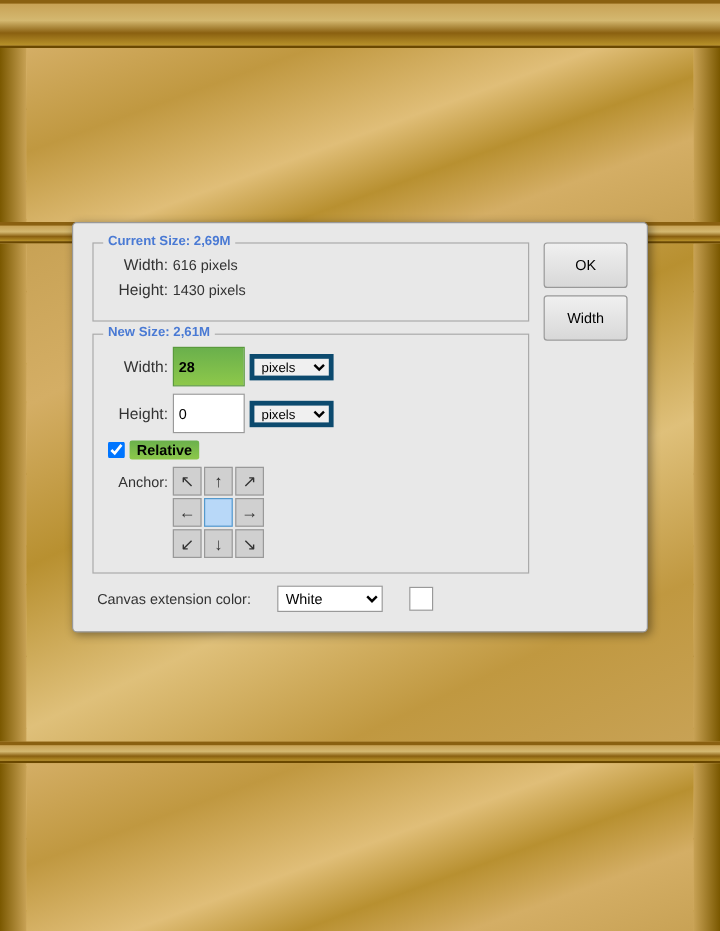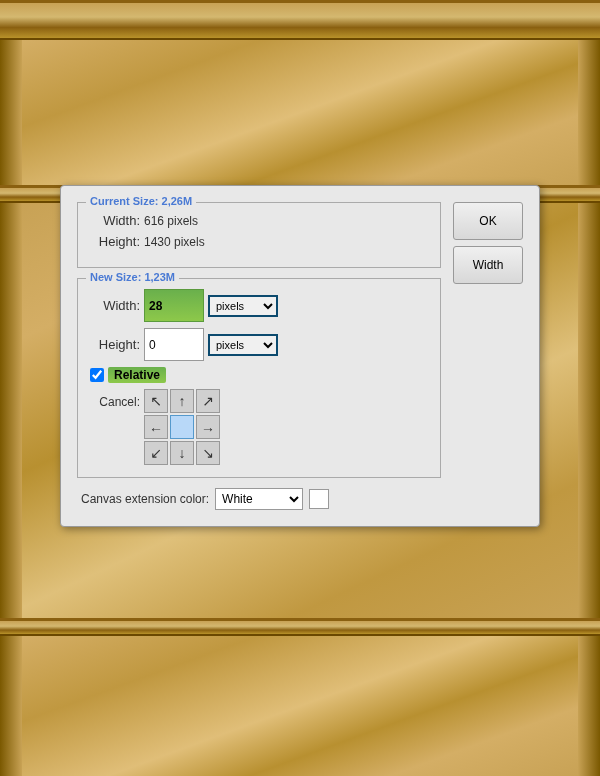--- a/index.html
+++ b/index.html
@@ -162,21 +162,21 @@
       background: linear-gradient(to bottom, #6ab04c, #8dc84a);
       color: #000;
       font-weight: bold;
       border: 1px solid #5a9a3c;
     }
 
     
     .unit-select {
       width: 70px;
       height: 22px;
-      border: 2px solid #0c4a6e;
+      border: 4px solid #0c4a6e;
       background: #f0f0f0;
       font-size: 11px;
       padding: 1px 2px;
     }
 
     
     .checkbox-row {
       display: flex;
       align-items: center;
       gap: 4px;
@@ -235,21 +235,21 @@
     .anchor-btn.selected {
       background: #b8d8f8;
       border-color: #5599cc;
     }
 
     
     .canvas-ext-row {
       display: flex;
       align-items: center;
       margin-top: 6px;
-      gap: 6px;
+      gap: 22px;
       padding-left: 4px;
     }
 
     .canvas-ext-label {
       color: #333;
       font-size: 12px;
     }
 
     .color-select {
       width: 88px;
@@ -317,33 +317,33 @@
 <div class="shelf-side-left" style="top: 636px; height: 140px;"></div>
 <div class="shelf-side-right" style="top: 636px; height: 140px;"></div>
 <div class="wood-panel" style="top: 636px; height: 140px; background: linear-gradient(160deg, #d4ae65 0%, #c09840 25%, #e0be78 50%, #b89030 65%, #d4ae65 80%, #c8a255 100%);"></div>
 
 <div class="dialog-overlay">
   <div class="dialog-main">
 
     <div class="dialog-left">
 
       <div class="section-box">
-        <span class="section-legend">Current Size: 2,26M</span>
+        <span class="section-legend">Current Size: 2,69M</span>
         <div class="field-row">
           <span class="field-label">Width:</span>
           <span class="field-value">616 pixels</span>
         </div>
         <div class="field-row">
           <span class="field-label">Height:</span>
           <span class="field-value">1430 pixels</span>
         </div>
       </div>
 
       <div class="section-box">
-        <span class="section-legend">New Size: 1,23M</span>
+        <span class="section-legend">New Size: 2,61M</span>
 
         <div class="field-row">
           <span class="field-label">Width:</span>
           <input class="number-input highlight" type="text" value="28" style="">
           <select class="unit-select">
             <option>pixels</option>
             <option>percent</option>
           </select>
         </div>
 
@@ -355,21 +355,21 @@
             <option>percent</option>
           </select>
         </div>
 
         <div class="checkbox-row">
           <input type="checkbox" class="relative-checkbox" checked="" style="">
           <span class="relative-label">Relative</span>
         </div>
 
         <div class="anchor-row">
-          <span class="anchor-label">Cancel:</span>
+          <span class="anchor-label">Anchor:</span>
           <div class="anchor-grid">
             <button class="anchor-btn">
                 <span class="arrow-nw"></span>
               </button>
             <button class="anchor-btn">
                 <span class="arrow-n"></span>
               </button>
             <button class="anchor-btn">
                 <span class="arrow-ne"></span>
               </button>

